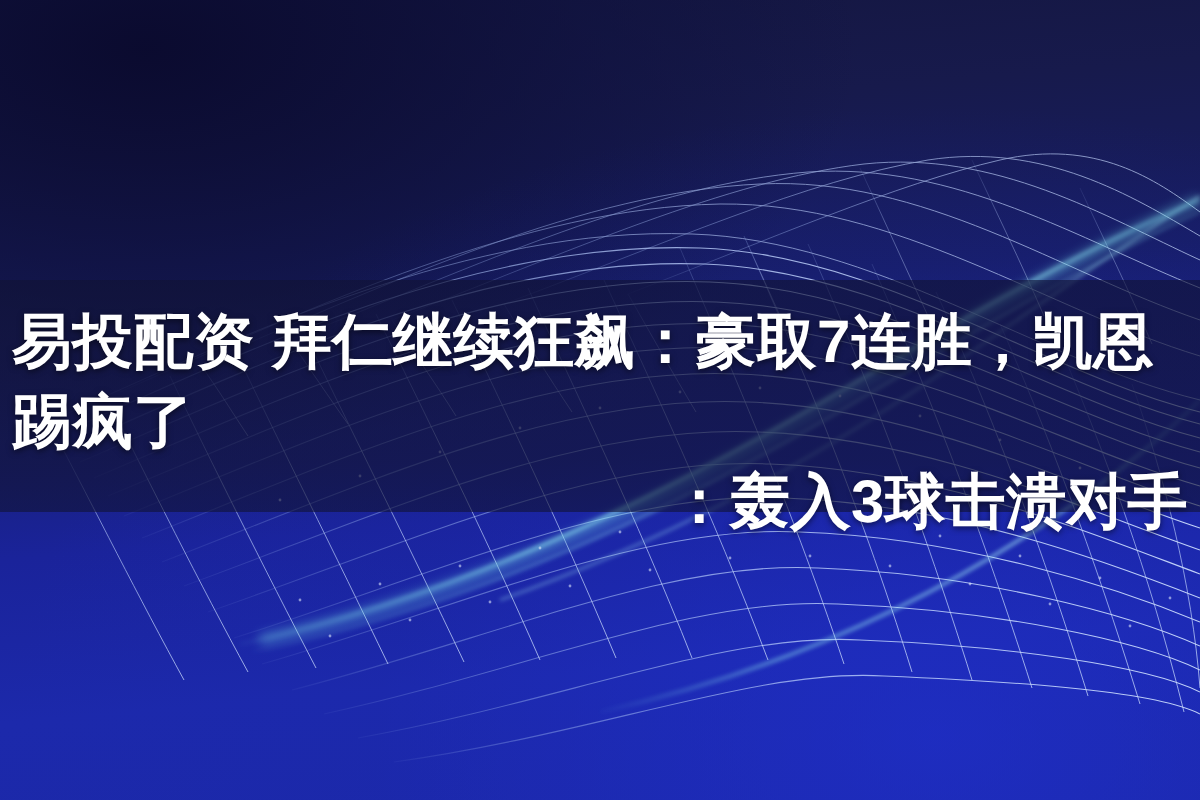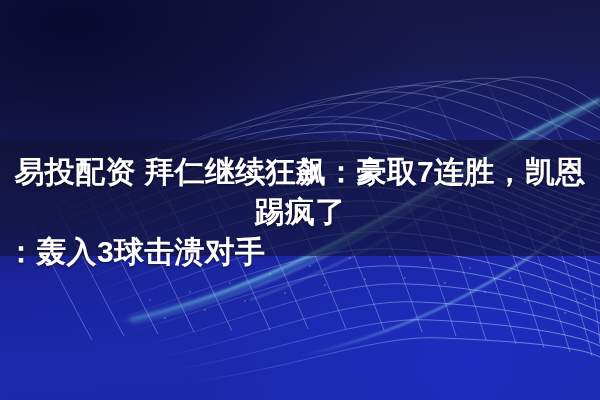--- a/index.html
+++ b/index.html
@@ -83,22 +83,22 @@
     line-height: 40px;
     letter-spacing: 0.3px;
     text-shadow: 0 1px 3px rgba(0,0,0,0.55);
     white-space: normal;
     padding: 0 6px;
     box-sizing: border-box;
   }
   .headline .hl-line {
     display: block;
   }
-  .hl-line-1 { text-align: center; }
-  .hl-line-2 { text-align: left; }
+  .hl-line-1 { text-align: left; }
+  .hl-line-2 { text-align: right; }
 </style>
 </head>
 <body>
 
 <div id="stage">
 
   <div class="bg-base"></div>
   <div class="bg-glowtl"></div>
   <div class="bg-glowbr"></div>
 

